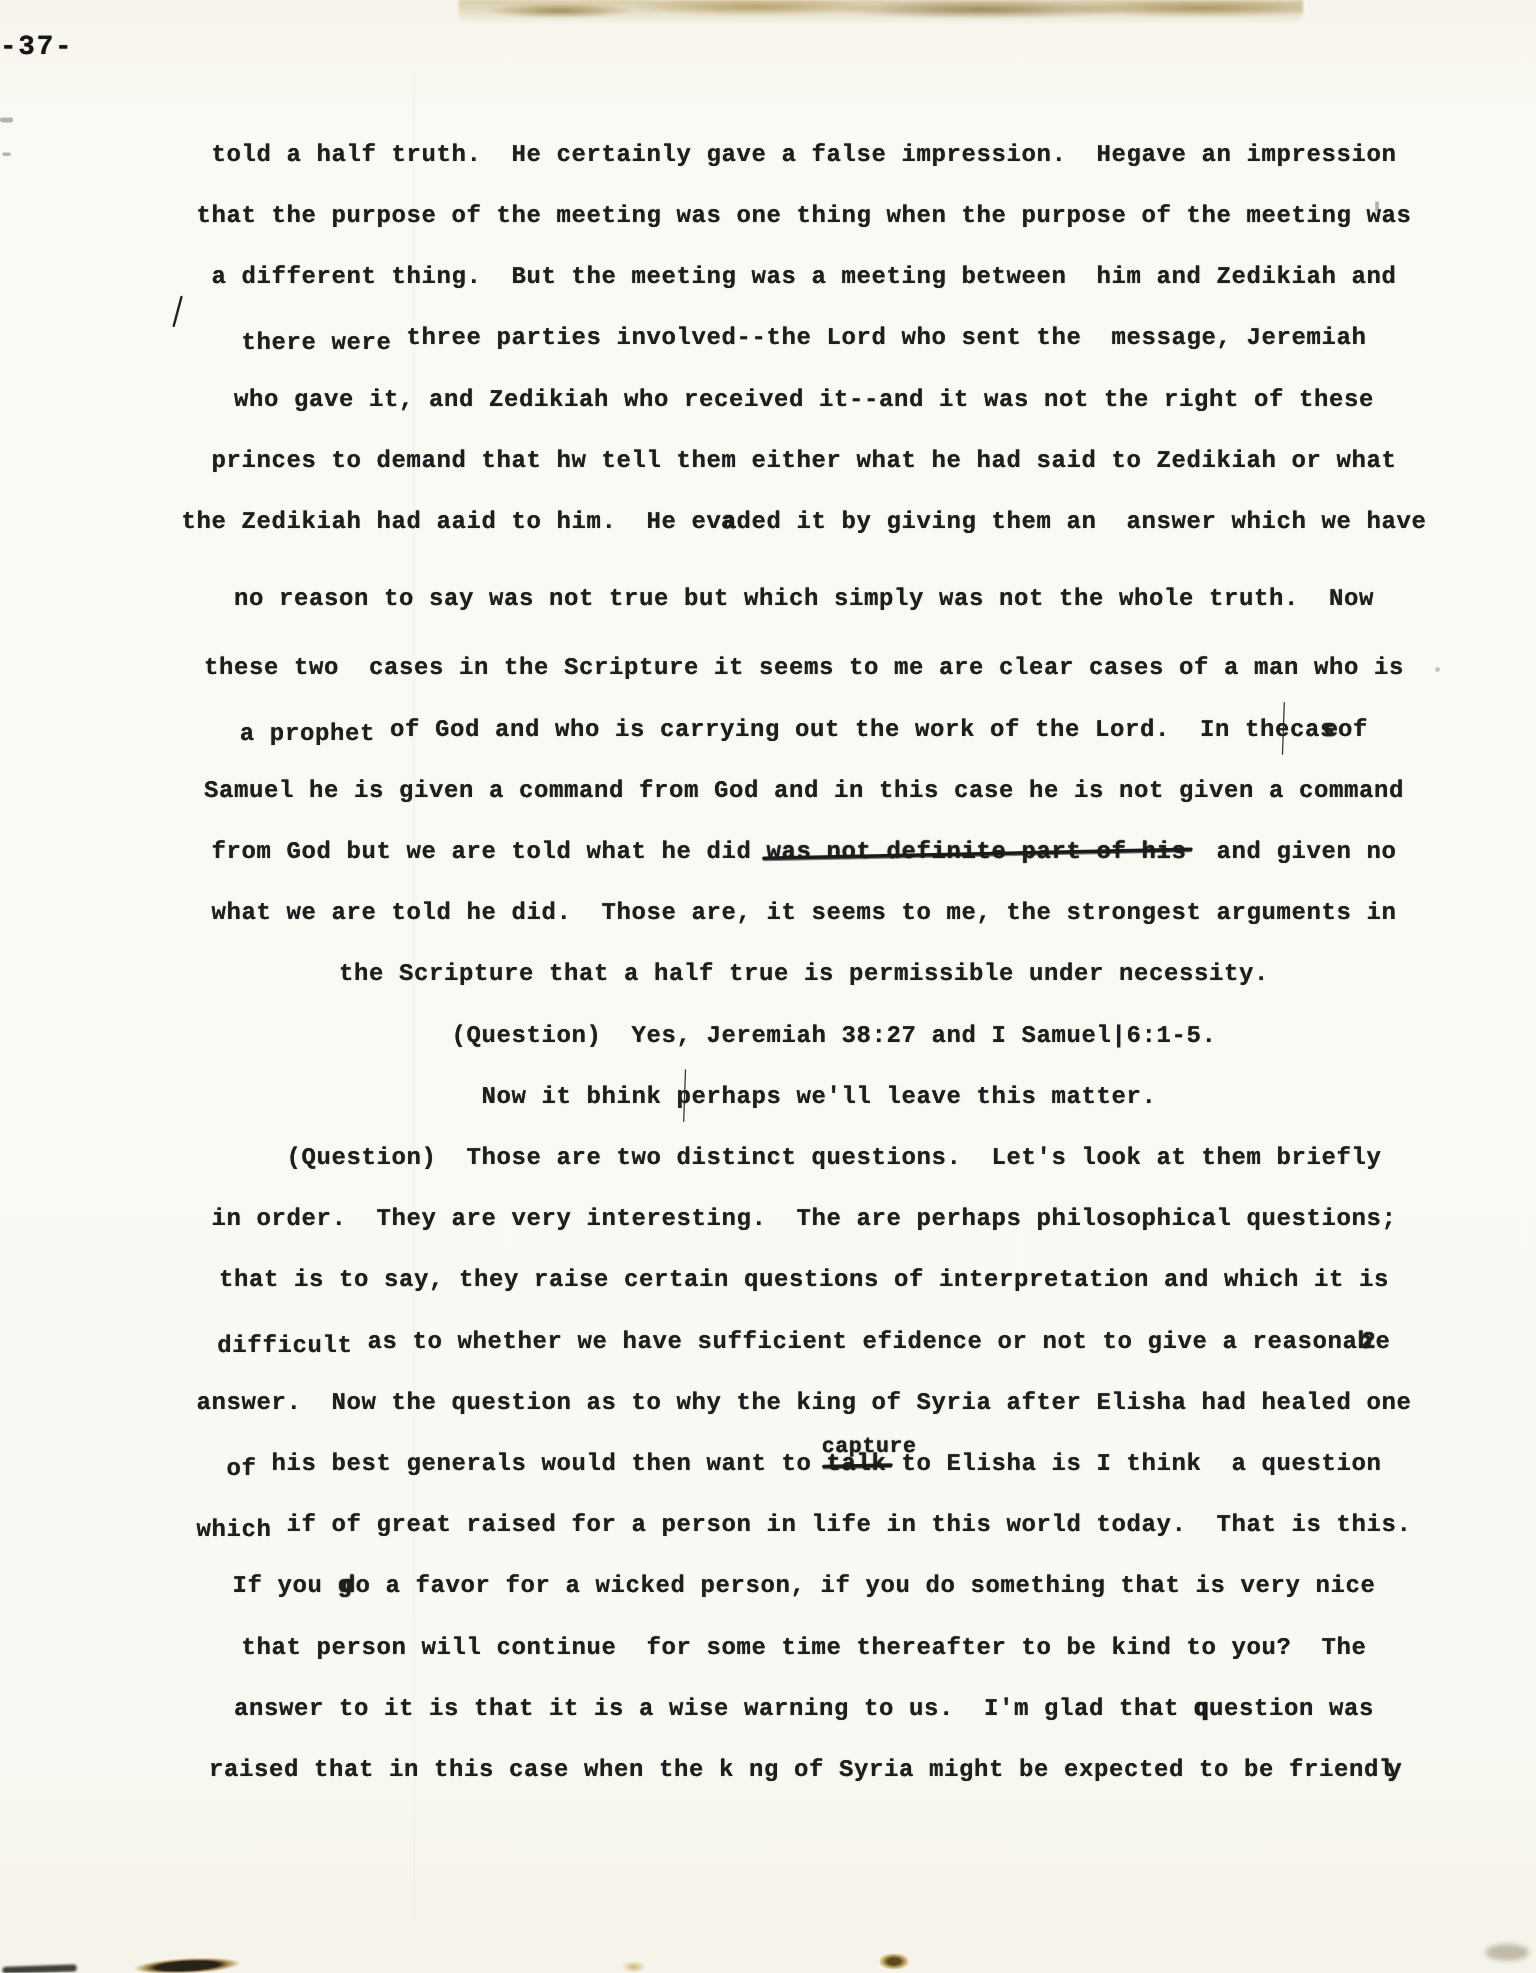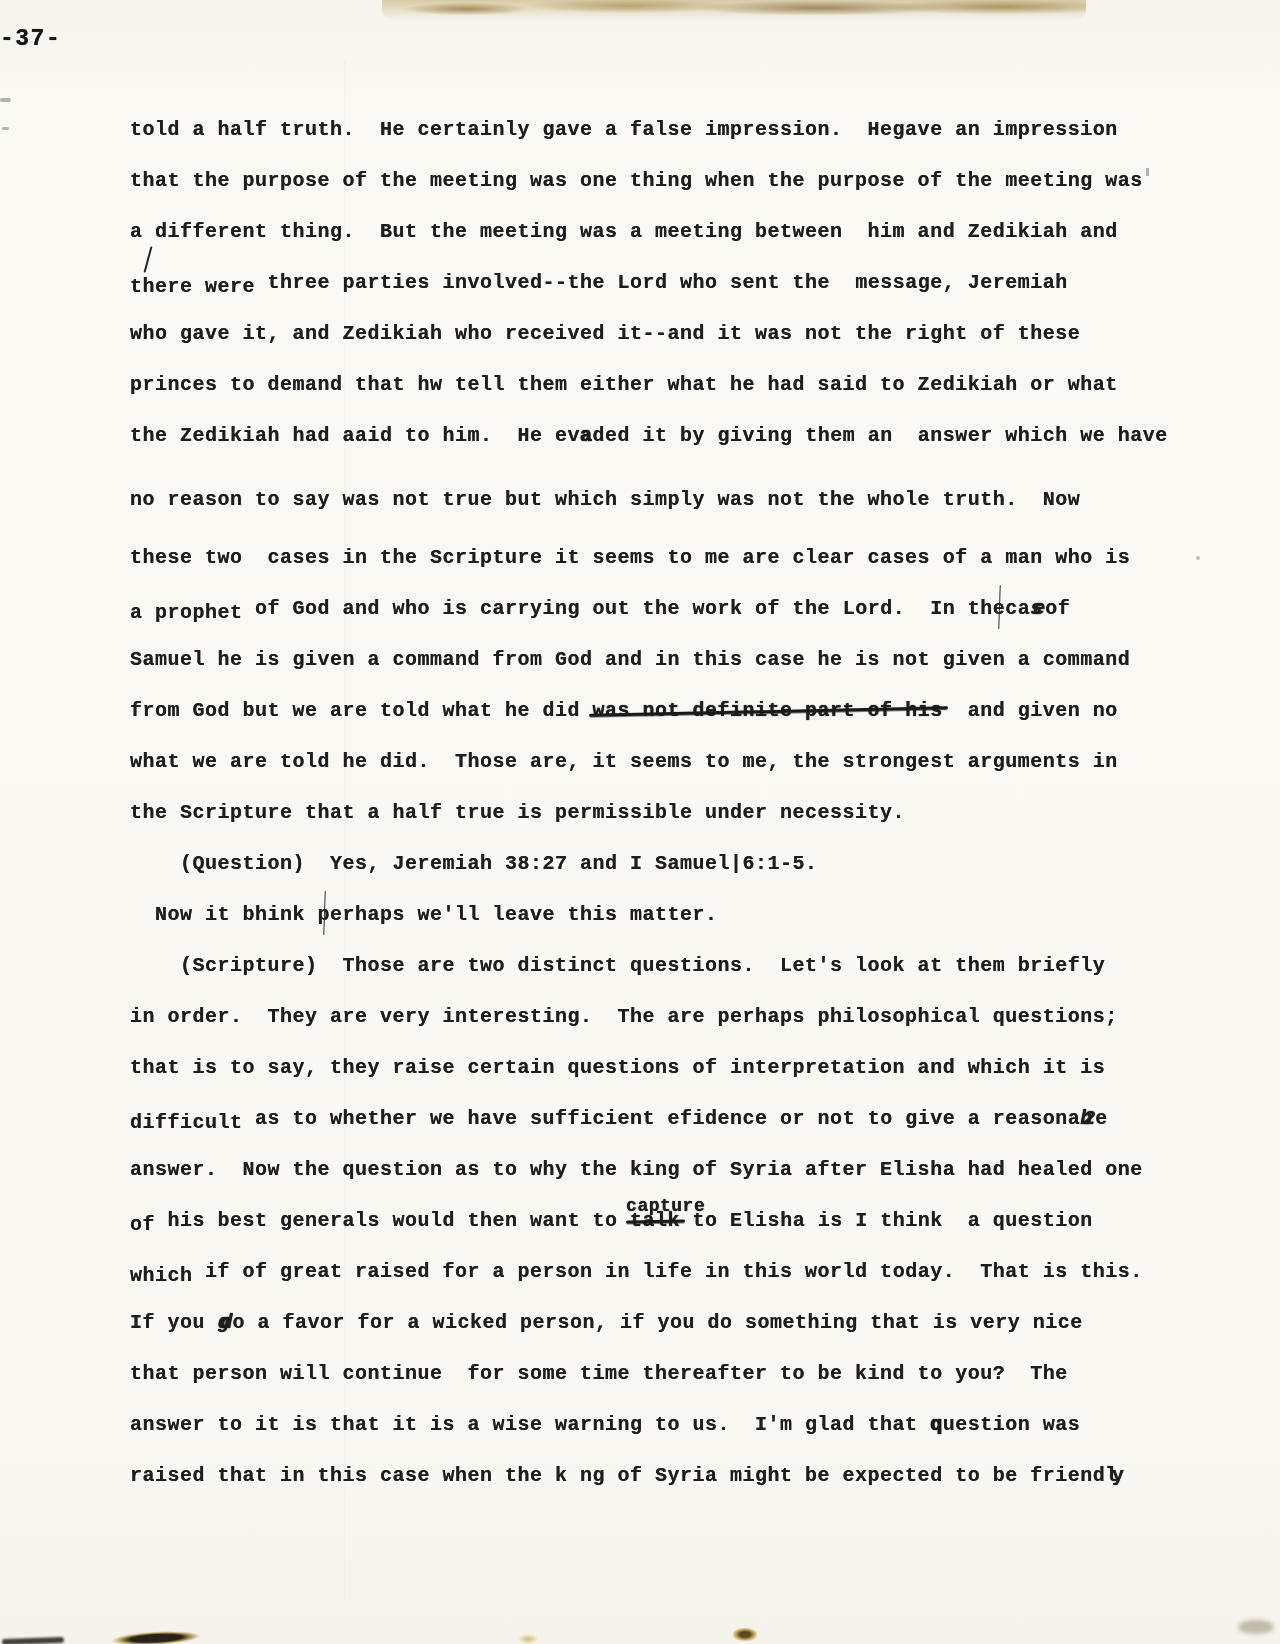--- a/index.html
+++ b/index.html
@@ -14,32 +14,32 @@
   }
   .fold-line{
     position:absolute;left:344px;top:60px;width:2px;height:1540px;
     background:rgba(90,90,80,0.03);
   }
   .page-number{
     position:absolute;top:26px;left:0;width:1236px;
     font-size:23px;font-weight:bold;letter-spacing:1.5px;color:#161616;
     text-shadow:0 0 0.7px rgba(0,0,0,.9);
   }
-  .lines{position:absolute;left:130px;top:104px;width:1080px;}
+  .lines{position:absolute;left:130px;top:104px;width:1080px;text-align:center;}
   .line{
     white-space:pre;height:51px;line-height:51px;
     font-size:20px;font-weight:bold;letter-spacing:0.5px;color:#1e1e1e;
     text-shadow:0 0 0.6px rgba(25,25,25,.85);
   }
   .gap-lg{margin-top:13px;}
   .gap-md{margin-top:7px;}
   .seg{position:relative;}
   .dip{display:inline-block;transform:translateY(4px);}
   .inked{text-shadow:0 0 1.4px #000,0.5px 0 0 #000,-0.5px 0 0 #000;}
-  .mash{letter-spacing:-0.45em;margin-right:9px;text-shadow:0 0 1.2px #000;font-style:italic;}
+  .mash{letter-spacing:-0.45em;margin-right:9px;text-shadow:0 0 1.2px #000;}
   .mash2{letter-spacing:-0.26em;margin-right:3px;text-shadow:0 0 1px #000;font-family:Liberation Mono, monospace;}
   .slashed::after{
     content:"";position:absolute;left:52%;top:-12px;bottom:-9px;width:1.4px;
     background:#2b2b2b;transform:rotate(2deg);border-radius:1px;
   }
   .strike{text-shadow:0 0 1px #000;}
   .strike::after{
     content:"";position:absolute;left:-4px;right:-5px;top:46%;height:3px;
     background:#1a1a1a;transform:rotate(-1.2deg);border-radius:2px;
     box-shadow:0 1.5px 0 -0.5px rgba(26,26,26,.55);
@@ -111,21 +111,21 @@
       <div class="line"><span class="seg">the Zedikiah had aaid to him.  He ev</span><span class="seg inked">a</span><span class="seg">ded it by giving them an  answer which we have</span></div>
       <div class="line gap-lg"><span class="seg">no reason to say was not true but which simply was not the whole truth.  Now</span></div>
       <div class="line gap-md"><span class="seg">these two  cases in the Scripture it seems to me are clear cases of a man who is</span></div>
       <div class="line"><span class="seg dip">a prophet</span><span class="seg"> of God and who is carrying out the work of the Lord.  In th</span><span class="seg slashed">e</span><span class="seg">ca</span><span class="seg mash">se</span><span class="seg">of</span></div>
       <div class="line"><span class="seg">Samuel he is given a command from God and in this case he is not given a command</span></div>
       <div class="line"><span class="seg">from God but we are told what he did </span><span class="seg strike">was not definite part of his</span><span class="seg">  and given no</span></div>
       <div class="line"><span class="seg">what we are told he did.  Those are, it seems to me, the strongest arguments in</span></div>
       <div class="line"><span class="seg">the Scripture that a half true is permissible under necessity.</span></div>
       <div class="line"><span class="seg">    (Question)  Yes, Jeremiah 38:27 and I Samuel|6:1-5.</span></div>
       <div class="line"><span class="seg">  Now it bhink </span><span class="seg slashed">p</span><span class="seg">erhaps we'll leave this matter.</span></div>
-      <div class="line"><span class="seg">    (Scripture)  Those are two distinct questions.  Let's look at them briefly</span></div>
+      <div class="line"><span class="seg">    (Question)  Those are two distinct questions.  Let's look at them briefly</span></div>
       <div class="line"><span class="seg">in order.  They are very interesting.  The are perhaps philosophical questions;</span></div>
       <div class="line"><span class="seg">that is to say, they raise certain questions of interpretation and which it is</span></div>
       <div class="line"><span class="seg dip">difficult</span><span class="seg"> as to whether we have sufficient efidence or not to give a reasona</span><span class="seg mash">b2</span><span class="seg">e</span></div>
       <div class="line"><span class="seg">answer.  Now the question as to why the king of Syria after Elisha had healed one</span></div>
       <div class="line"><span class="seg dip">of</span><span class="seg"> his best generals would then want to </span><span class="seg strike">talk<span class="above">capture</span></span><span class="seg"> to Elisha is I think  a question</span></div>
       <div class="line"><span class="seg dip">which</span><span class="seg"> if of great raised for a person in life in this world today.  That is this.</span></div>
       <div class="line"><span class="seg">If you </span><span class="seg mash">gd</span><span class="seg">o a favor for a wicked person, if you do something that is very nice</span></div>
       <div class="line"><span class="seg">that person will continue  for some time thereafter to be kind to you?  The</span></div>
       <div class="line"><span class="seg">answer to it is that it is a wise warning to us.  I'm glad that </span><span class="seg inked">q</span><span class="seg">uestion was</span></div>
       <div class="line"><span class="seg">raised that in this case when the k ng of Syria might be expected to be friend</span><span class="seg mash2">ly</span></div>

